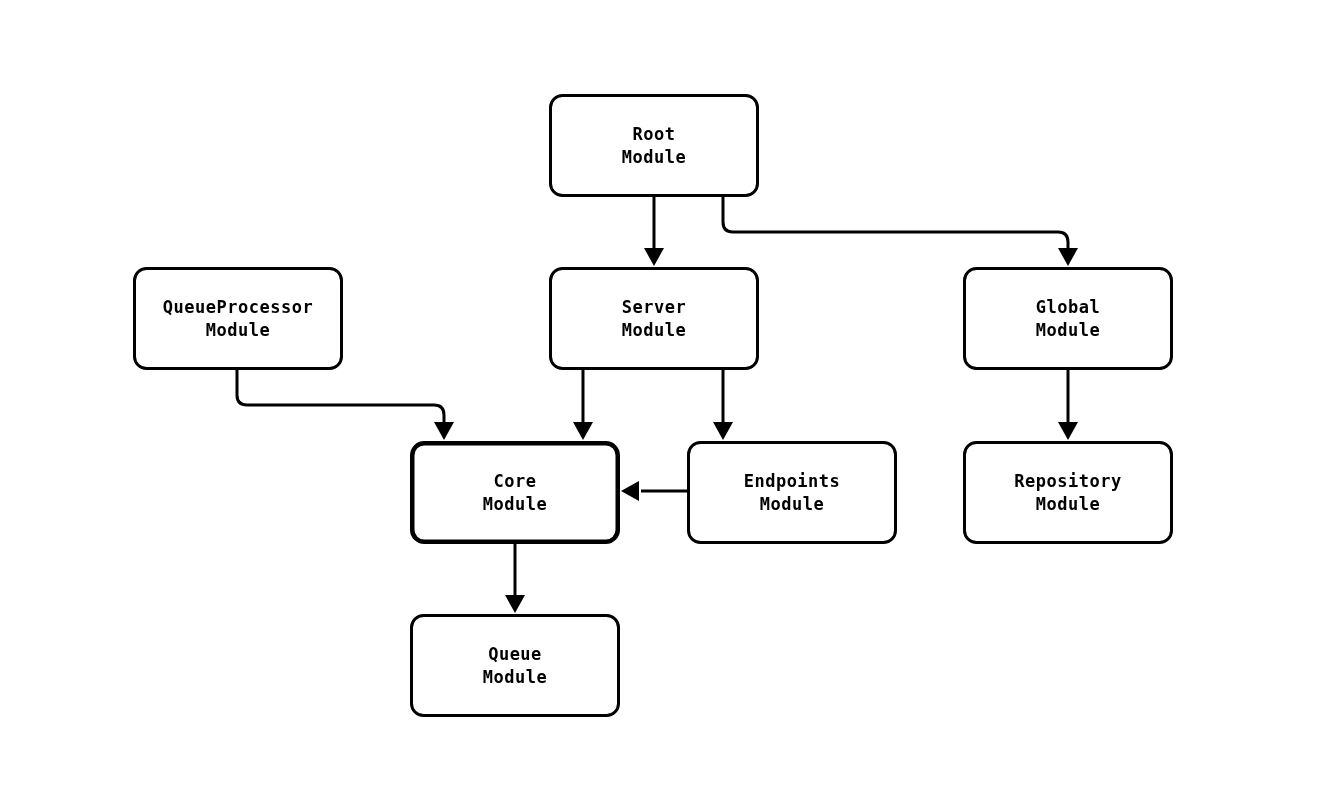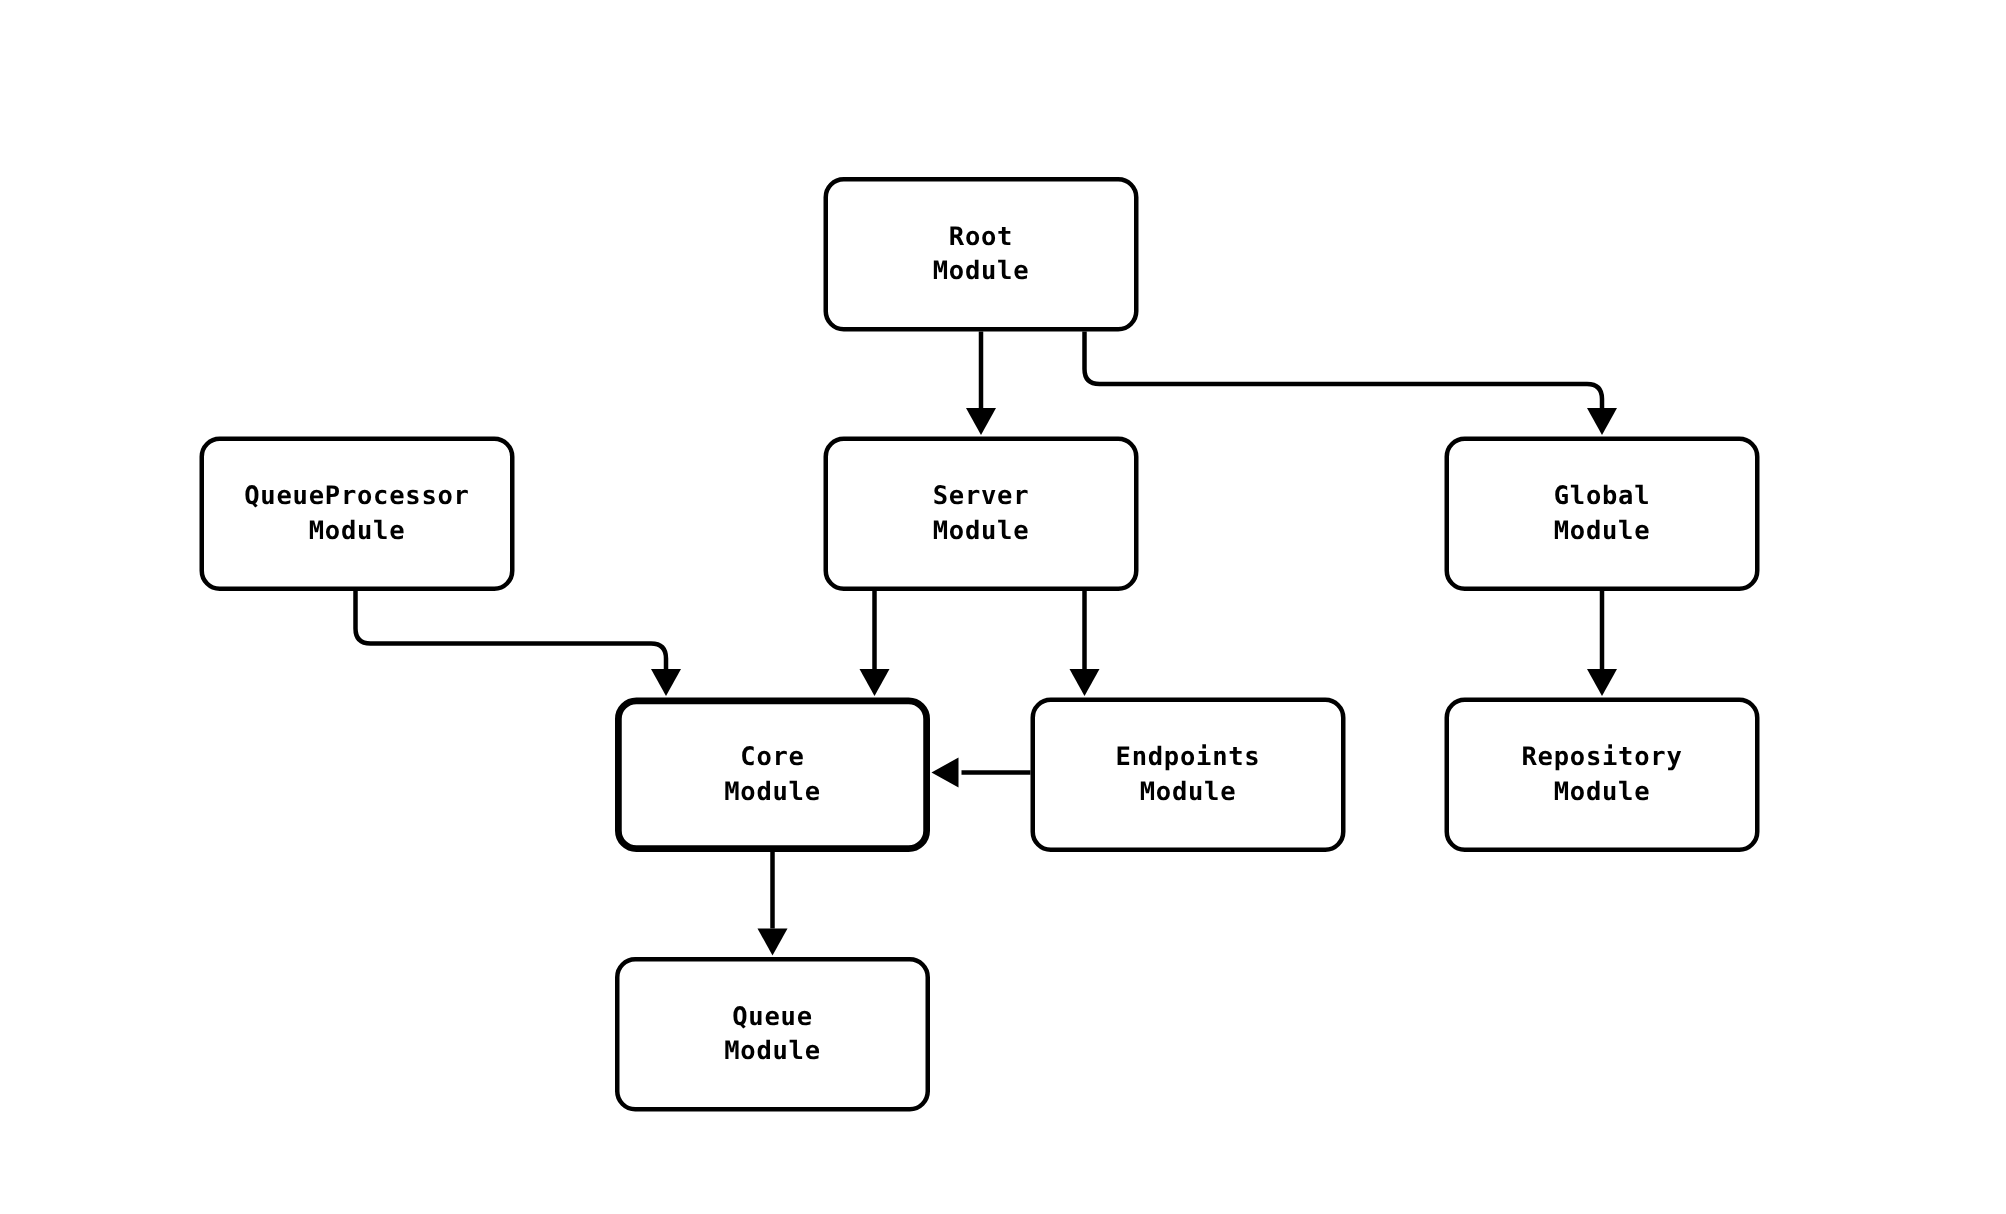--- a/index.html
+++ b/index.html
@@ -11,21 +11,20 @@
     width: 1337px;
     height: 809px;
     font-family: "DejaVu Sans Mono", "Liberation Mono", monospace;
     overflow: hidden;
   }
   #diagram-root {
     position: relative;
     width: 1337px;
     height: 578px;
     background: #ffffff;
-    margin-top: 24px;
   }
   svg.canvas {
     position: absolute;
     top: 0;
     left: 0;
     width: 1337px;
     height: 809px;
     display: block;
   }
   .node-rect {

